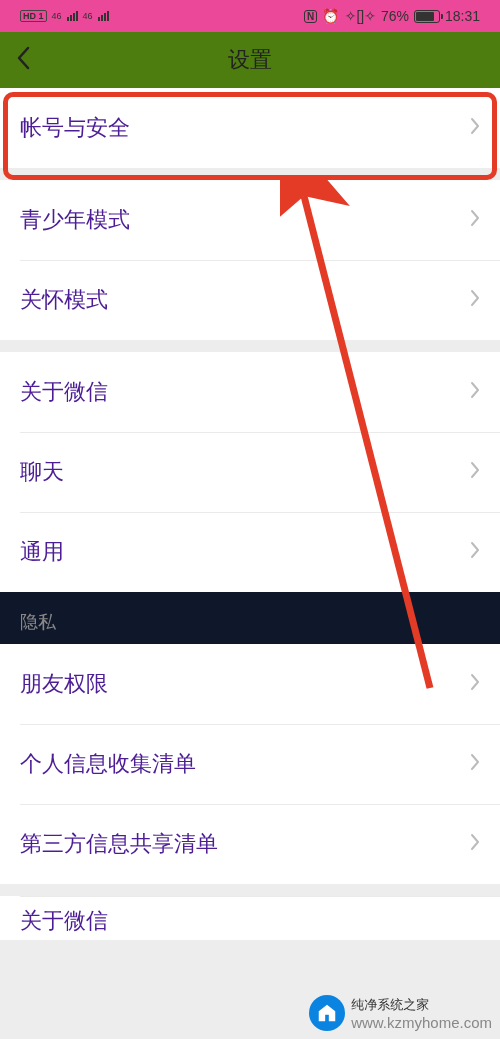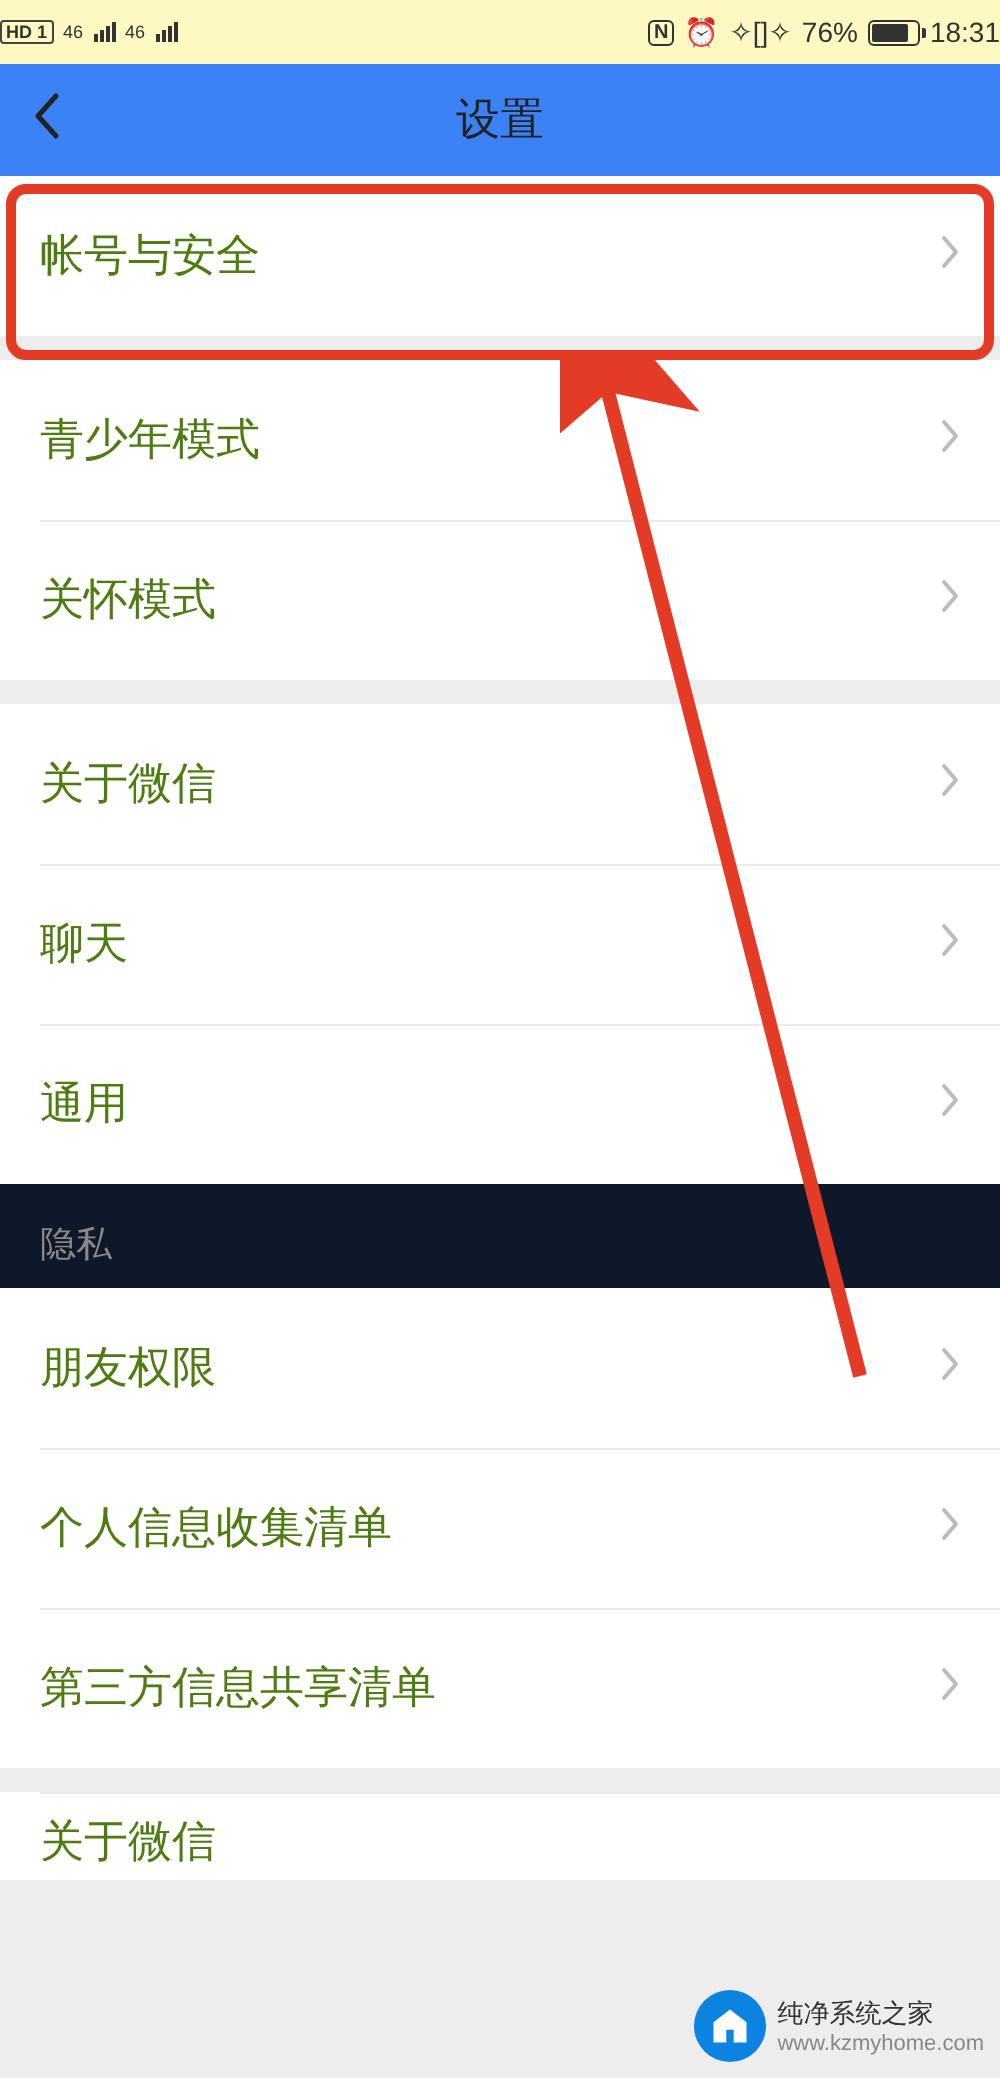--- a/index.html
+++ b/index.html
@@ -6,40 +6,40 @@
     body {
       width: 500px;
       height: 1039px;
       background: #ededed;
       font-family: -apple-system, "PingFang SC", "Helvetica Neue", sans-serif;
       position: relative;
       overflow: hidden;
     }
     .status-bar {
       height: 32px;
-      background: #fef9c3;
+      background: #ec4899;
       display: flex;
       justify-content: space-between;
       align-items: center;
-      padding: 0 0;
+      padding: 0 20px;
       font-size: 14px;
       color: #333;
     }
     .status-left { display: flex; align-items: center; gap: 5px; }
     .status-right { display: flex; align-items: center; gap: 5px; }
     .hd-badge {
       font-size: 9px;
       font-weight: bold;
       border: 1px solid #444;
       padding: 0 2px;
       border-radius: 2px;
     }
     .nav-header {
       height: 56px;
-      background: #3b82f6;
+      background: #4d7c0f;
       display: flex;
       align-items: center;
       position: relative;
     }
     .back-btn {
       position: absolute;
       left: 16px;
       font-size: 26px;
       color: #333;
       line-height: 1;
@@ -66,21 +66,21 @@
       content: "";
       position: absolute;
       left: 20px;
       right: 0;
       top: 0;
       height: 1px;
       background: #eaeaea;
     }
     .item-label {
       font-size: 22px;
-      color: #4d7c0f;
+      color: #4c1d95;
     }
     .chevron {
       font-size: 22px;
       color: #bbb;
     }
     .section-header {
       padding: 18px 20px 10px;
       font-size: 18px;
       color: #888;
       background: #0f172a;
@@ -112,21 +112,21 @@
       border-radius: 50%;
       background: #0a84e0;
       display: flex;
       align-items: center;
       justify-content: center;
       color: #fff;
       font-size: 20px;
       font-weight: bold;
     }
     .wm-text { font-size: 13px; color: #333; }
-    .wm-url { font-size: 11px; color: #888; }
+    .wm-url { font-size: 15px; color: #888; }
     .signal-bars { display: inline-flex; align-items: flex-end; gap: 1px; }
     .signal-bars span { width: 2px; background: #333; }
     .b1{height:4px}.b2{height:6px}.b3{height:8px}.b4{height:10px}
     .battery {
       width: 26px; height: 13px; border: 1.5px solid #333;
       border-radius: 3px; position: relative; display: inline-block;
     }
     .battery::after {
       content: ""; position: absolute; right: -4px; top: 3px;
       width: 2px; height: 5px; background: #333; border-radius: 0 1px 1px 0;

